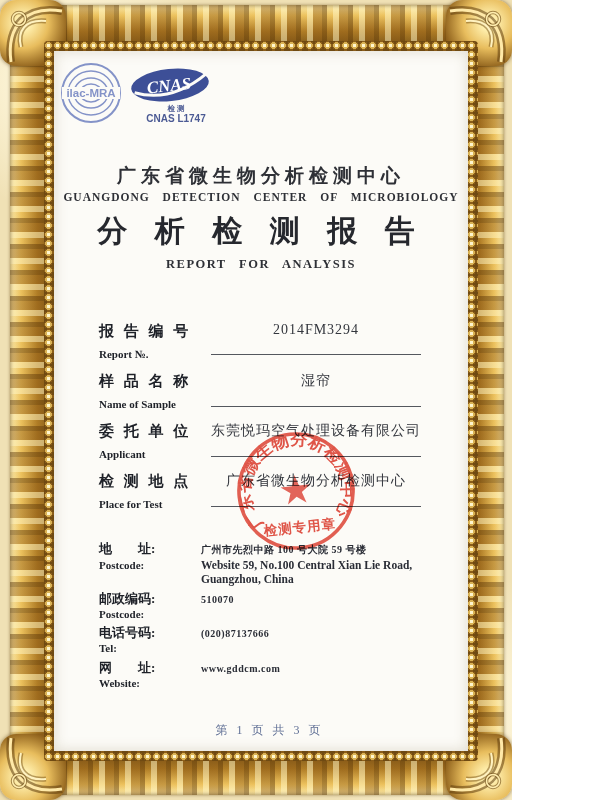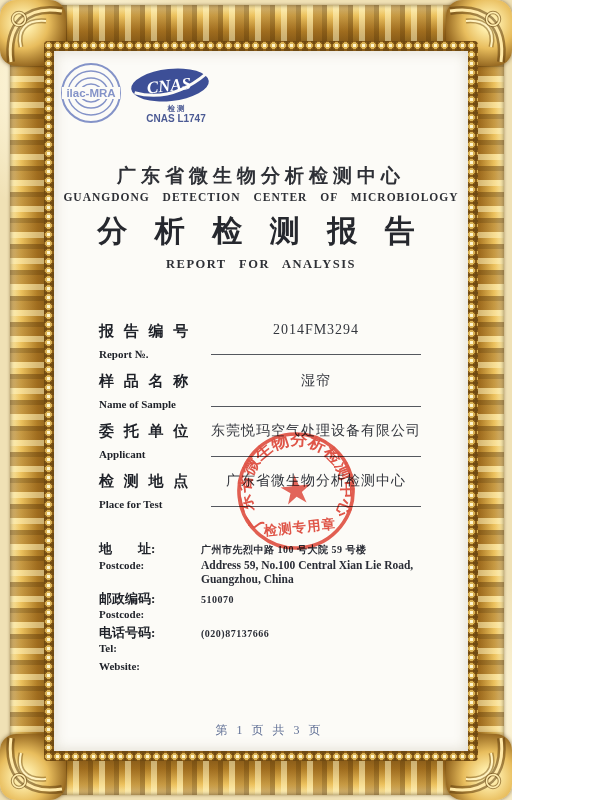--- a/index.html
+++ b/index.html
@@ -175,21 +175,21 @@
     </div>
 
     <div class="contact">
       <div class="c-row">
         <div class="c-line">
             <span class="c-lab-zh">地　　址:</span>
             <span class="c-val">广州市先烈中路 100 号大院 59 号楼</span>
           </div>
         <div class="c-line">
             <span class="c-lab-en">Postcode:</span>
-            <span class="c-val-en">Address 59, No.100 Central Xian Lie Road, Guangzhou, China</span>
+            <span class="c-val-en">Website 59, No.100 Central Xian Lie Road, Guangzhou, China</span>
           </div>
       </div>
       <div class="c-row">
         <div class="c-line">
             <span class="c-lab-zh">邮政编码:</span>
             <span class="c-val">510070</span>
           </div>
         <div class="c-line">
             <span class="c-lab-en">Postcode:</span>
           </div>
@@ -197,20 +197,24 @@
       <div class="c-row">
         <div class="c-line">
             <span class="c-lab-zh">电话号码:</span>
             <span class="c-val">(020)87137666</span>
           </div>
         <div class="c-line">
             <span class="c-lab-en">Tel:</span>
           </div>
       </div>
       <div class="c-row">
+        <div class="c-line">
+            <span class="c-lab-zh">网　　址:</span>
+            <span class="c-val">www.gddcm.com</span>
+          </div>
         <div class="c-line">
             <span class="c-lab-en">Website:</span>
           </div>
       </div>
     </div>
 
     <div class="stamp stamp1">
       <svg width="124" height="124" viewBox="0 0 124 124">
         <defs>
             <path id="arc1" d="M 26.8,91.6 A 46,46 0 1 1 97.2,91.6" fill="none"></path>

